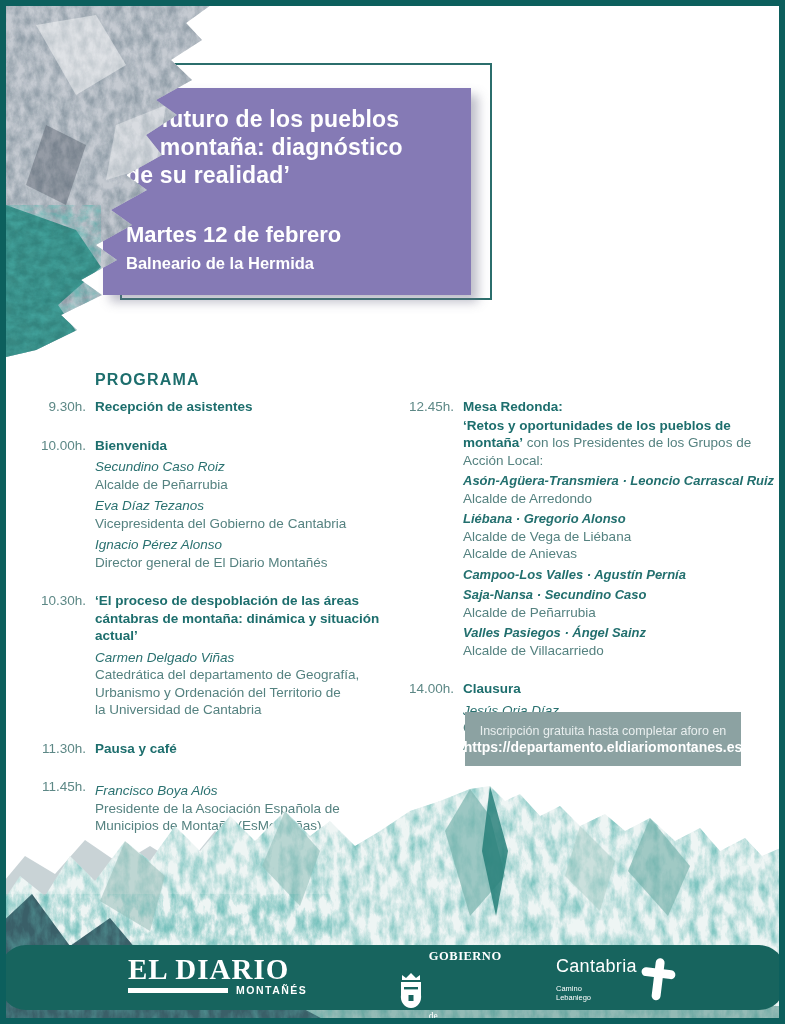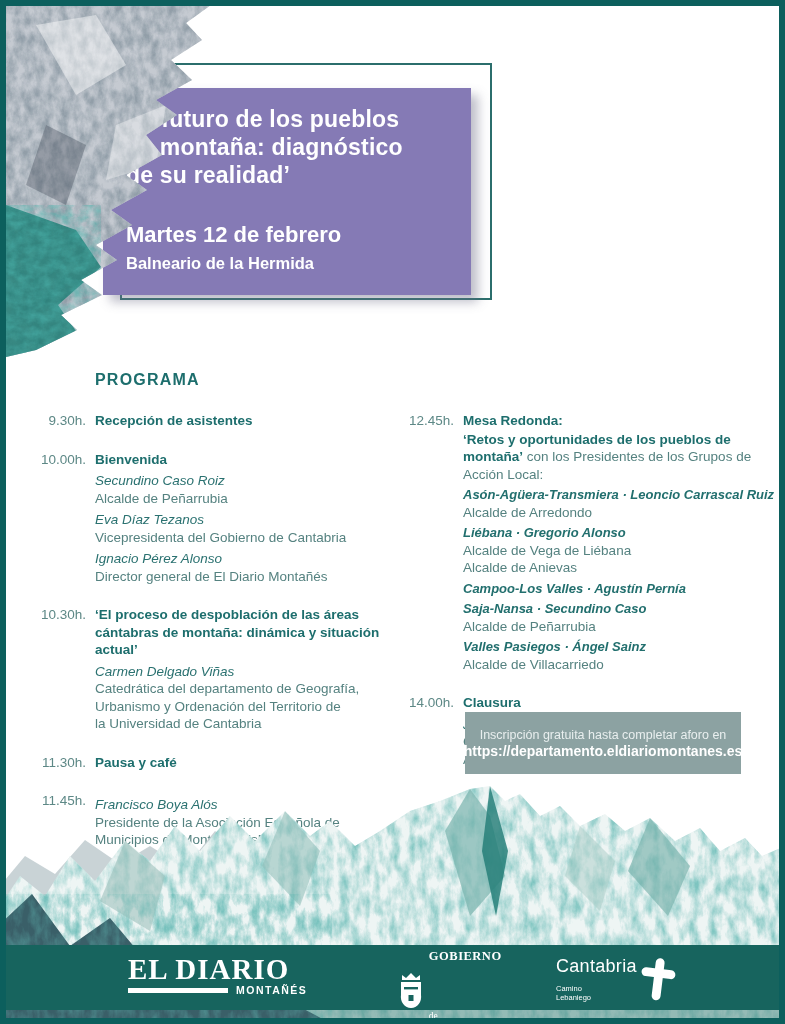--- a/index.html
+++ b/index.html
@@ -20,47 +20,47 @@
     font-size:23px; line-height:28px; font-weight:bold; white-space:pre-line; letter-spacing:.2px;}
   .event-date{position:absolute; left:23px; top:134px; margin:0; color:#fff;
     font-size:22px; font-weight:bold;}
   .event-venue{position:absolute; left:23px; top:166px; margin:0; color:#fff;
     font-size:16.5px; font-weight:bold;}
   
   .cliff{position:absolute; left:6px; top:5px; z-index:3;}
   
   .program-heading{position:absolute; left:95px; top:371px; margin:0; z-index:2;
     color:var(--teal-text); font-size:16px; font-weight:bold; letter-spacing:1.2px;}
-  .col{position:absolute; z-index:2;margin-top:14px;}
+  .col{position:absolute; z-index:2;}
   .col-left{left:36px; top:398px; width:360px;}
   .col-right{left:404px; top:398px; width:370px;}
   .program-item{display:flex; margin-bottom:21px;}
   .time{width:50px; min-width:50px; text-align:right; margin-right:9px;
     color:var(--teal-muted); font-size:13.5px; line-height:17.5px;}
   .item-content{flex:1;}
   .line{margin:0; font-size:13.5px; line-height:17.5px; white-space:pre-line;}
   .line.title{color:var(--teal-text); font-weight:bold;}
   .line.name{color:#2a7170; font-style:italic; font-weight:400; margin-top:4px;}
   .line.pair{color:#226f6e; font-style:italic; font-weight:bold; margin-top:3px;
     white-space:nowrap; font-size:13px;}
   .line.role{color:var(--teal-role);}
   .line.mixed{margin-top:1px;}
   .mx-bold{color:var(--teal-text); font-weight:bold;}
   .mx-rest{color:var(--teal-role);}
   
-  .inscription{position:absolute; left:465px; top:712px; width:276px; height:62px;
+  .inscription{position:absolute; left:465px; top:712px; width:276px; height:54px;
     background:var(--graybox); z-index:2; display:flex; flex-direction:column;
     justify-content:center; align-items:center;}
   .inscription .l1{margin:0; color:#e9efef; font-size:12.5px;}
   .inscription .l2{margin:1px 0 0 0; color:#ffffff; font-size:14px; font-weight:bold; cursor:pointer;}
   
   .mountains{position:absolute; left:0; top:756px; z-index:4;}
   
   .footer-band{position:absolute; left:0; top:945px; width:785px; height:65px;
-    background:var(--band); z-index:5;}
+    background:var(--band); z-index:5;border-radius:26px;}
   .logo-eldiario{position:absolute; left:128px; top:9px; width:180px; color:#fff;}
   .ed-name{font-family:"Liberation Serif", serif; font-weight:bold; font-size:29px;
     letter-spacing:1px; line-height:30px;}
   .ed-row{display:flex; align-items:center; margin-top:0px;}
   .ed-bar{width:100px; height:5px; background:#fff; margin-right:8px;}
   .ed-sub{font-size:10.5px; font-weight:bold; letter-spacing:1.5px;}
   .logo-gobierno{position:absolute; left:363px; top:5px; width:180px; color:#fff; text-align:center;}
   .gob-row{display:flex; justify-content:center; align-items:center; gap:5px;}
   .gob-text{text-align:left; font-family:"Liberation Serif", serif; line-height:1;}
   .gob-l1,.gob-l3{font-size:12.5px; font-weight:bold; letter-spacing:.5px; line-height:13px;}

